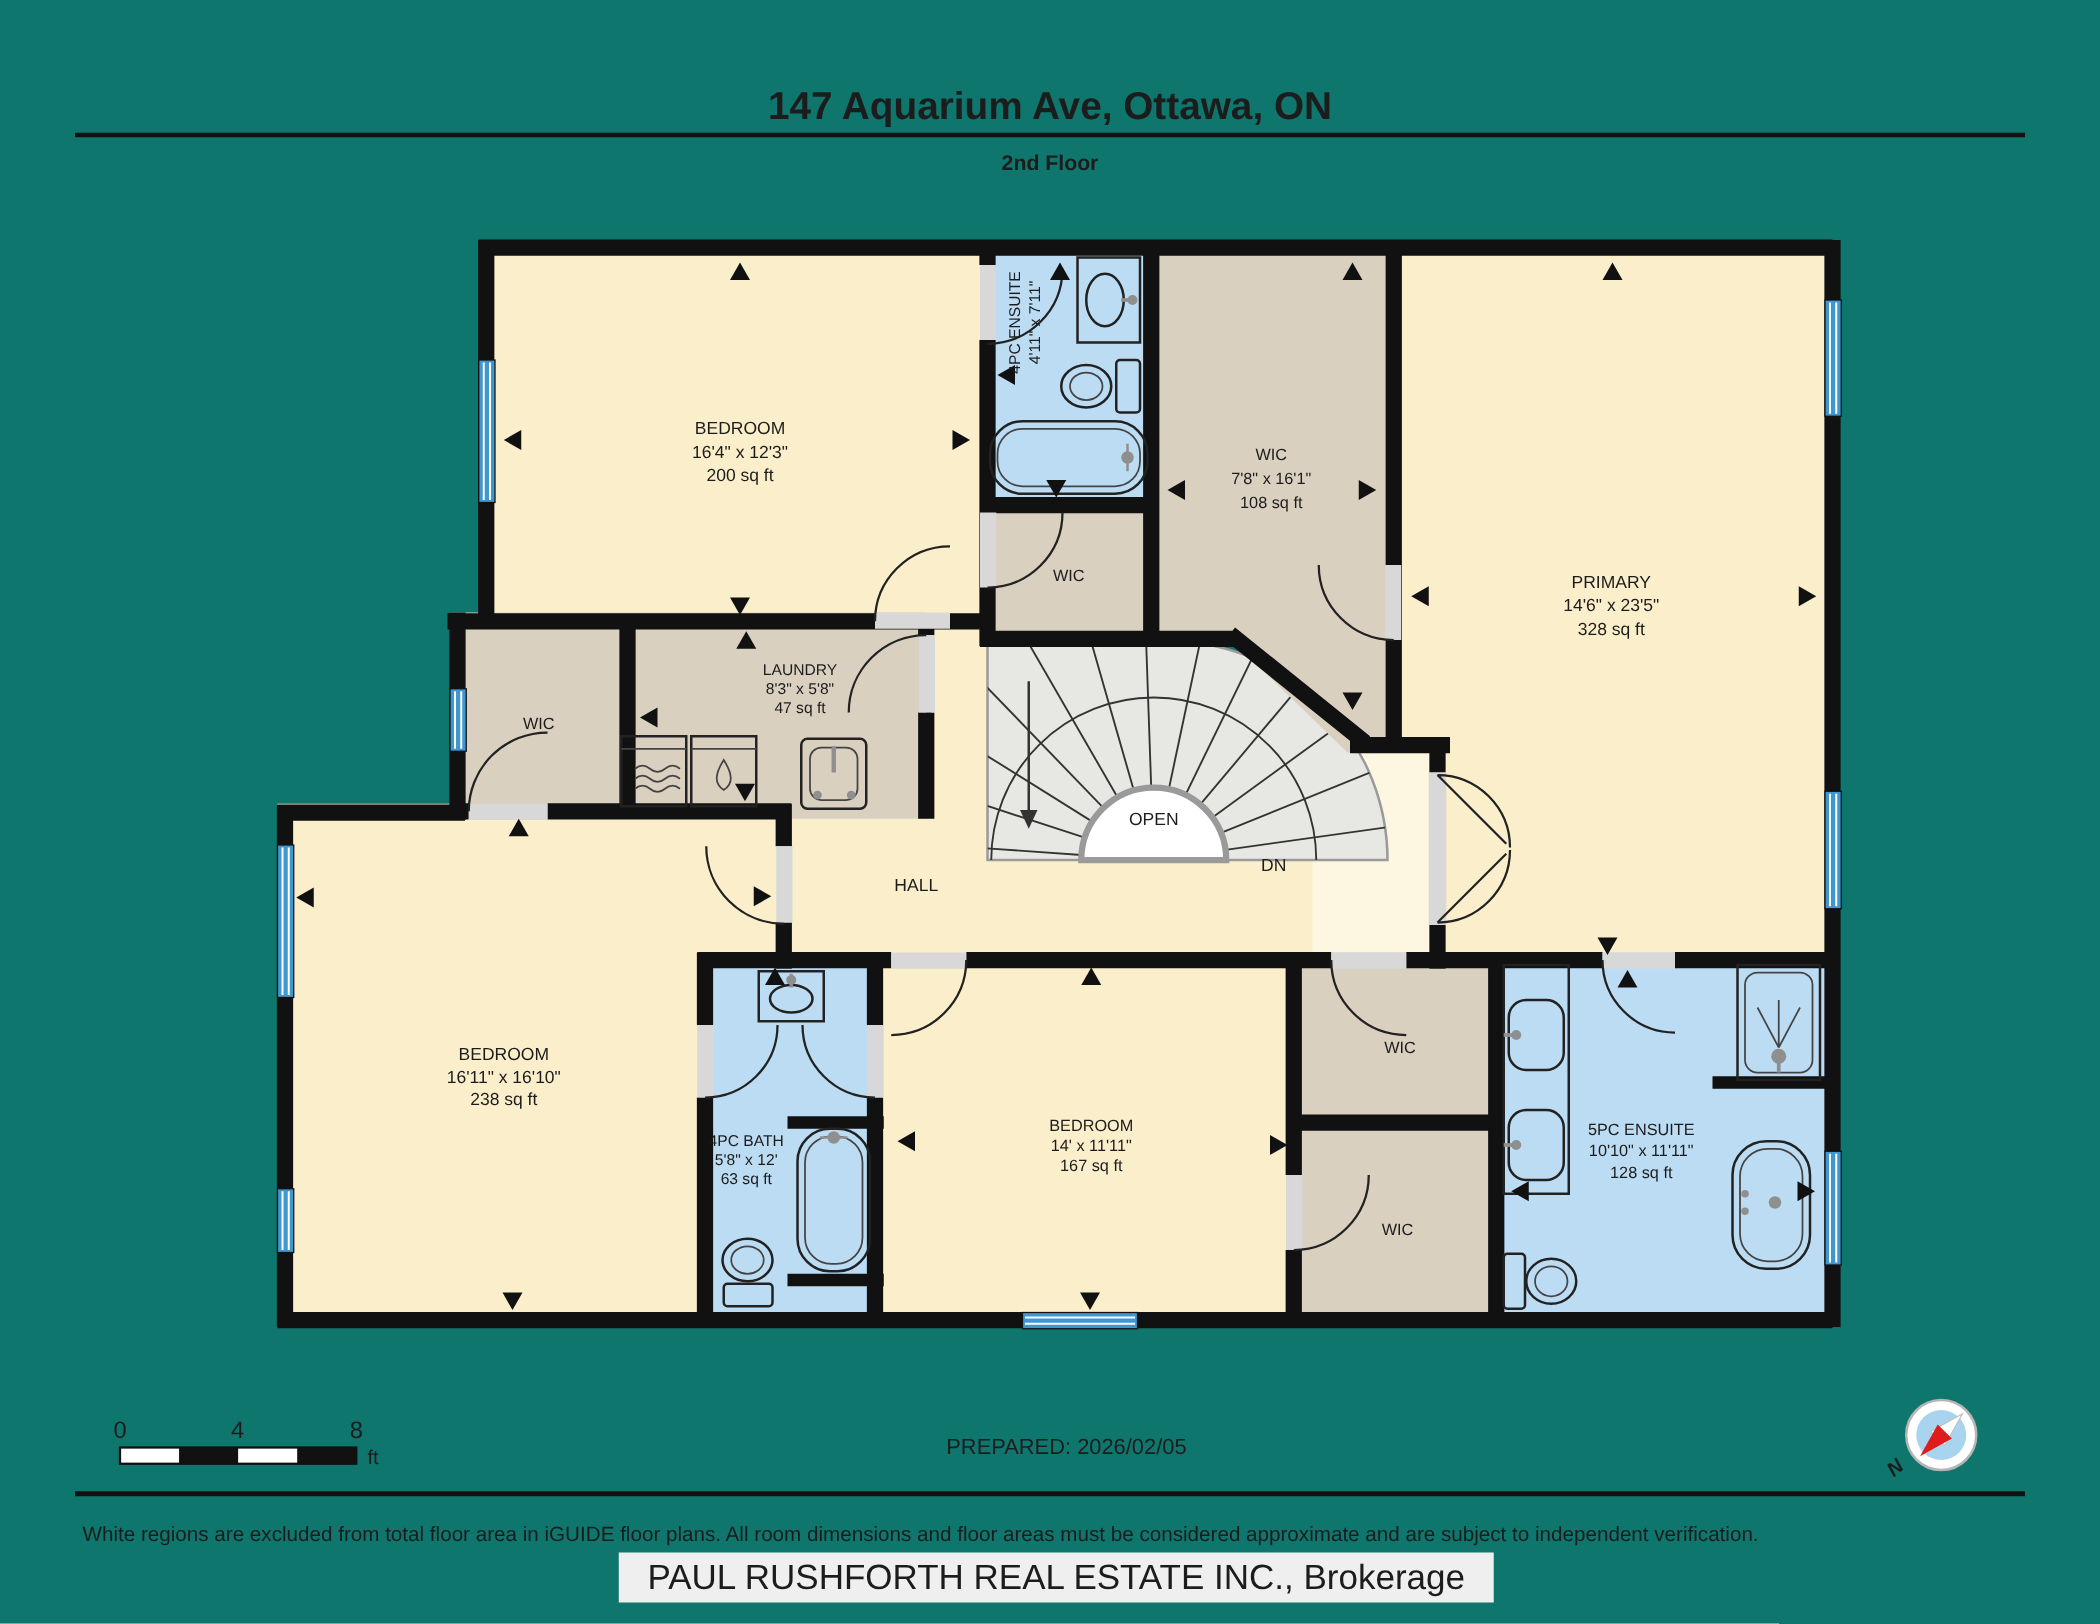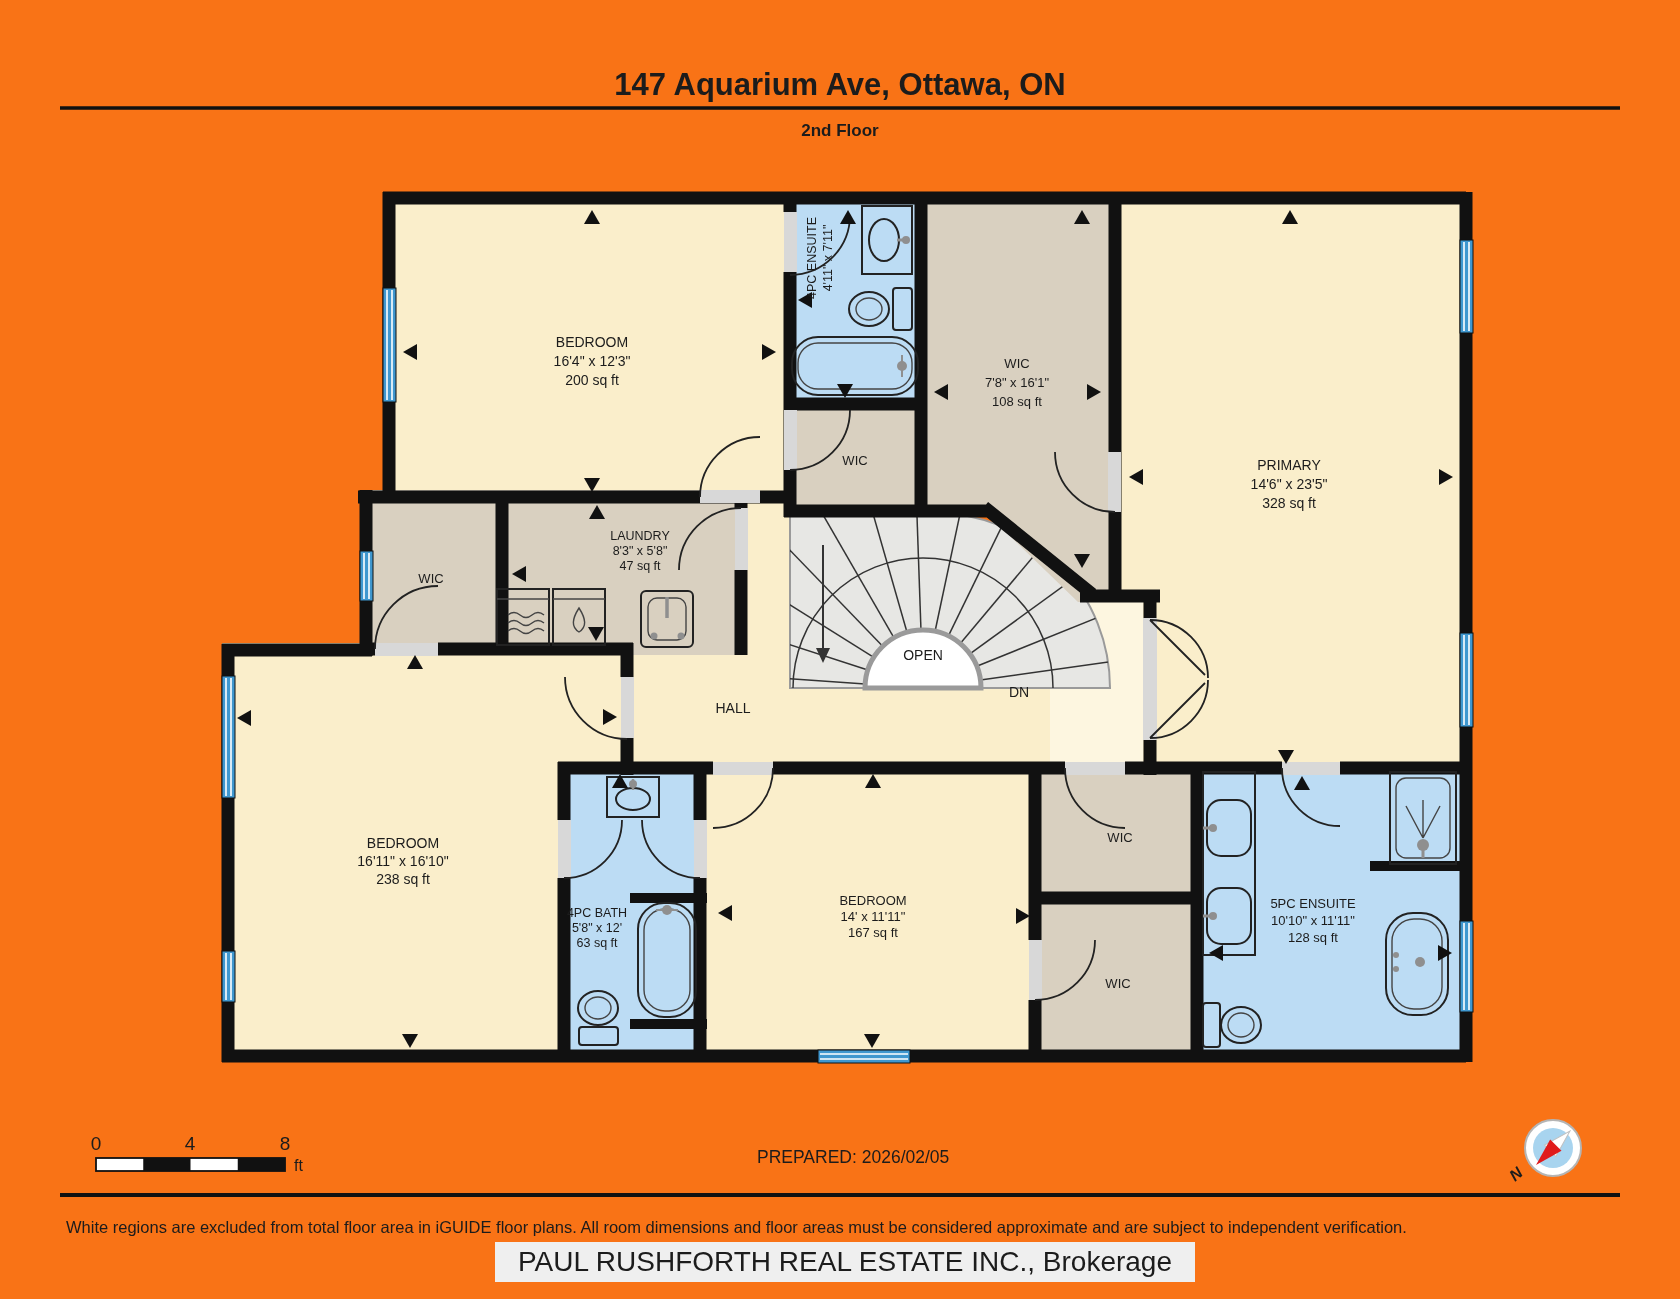--- a/index.html
+++ b/index.html
@@ -1,16 +1,16 @@
 <!DOCTYPE html>
 <html><head>
 <meta charset="utf-8">
 <style>
   html,body{margin:0;padding:0;background:#fff;}
-  #page{position:relative;width:1680px;height:1299px;background:#f97316;overflow:hidden;
+  #page{position:relative;width:1680px;height:1299px;background:#0f766e;overflow:hidden;
         font-family:"Liberation Sans", sans-serif;}
   svg{position:absolute;left:0;top:0;}
   text{font-family:"Liberation Sans", sans-serif;fill:#1c1c1c;}
   .rm{font-size:14px;}
   .rm13{font-size:13px;}
   .rm12{font-size:12.5px;}
   .walls{stroke:#111;stroke-width:13;fill:none;stroke-linecap:butt;}
   .walls-thin{stroke:#111;stroke-width:10;fill:none;stroke-linecap:butt;}
   .fix{stroke:#222;stroke-width:2;fill:none;}
   .fix2{stroke:#444;stroke-width:1.4;fill:none;}

